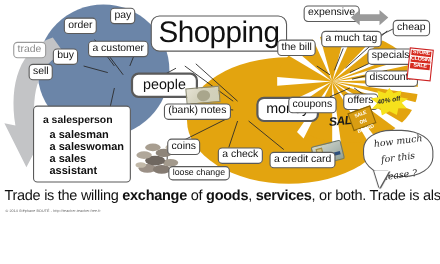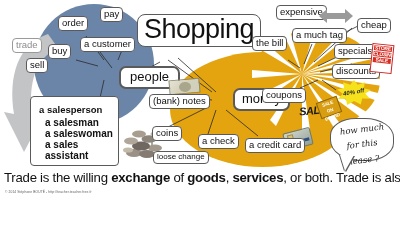--- a/index.html
+++ b/index.html
@@ -329,20 +329,21 @@
   <div class="bub md" style="left:198px; top:134px;">a check</div>
   <div class="bub md" style="left:245px; top:138px;">a credit card</div>
 
   <div class="bub md" style="left:252px; top:36px;">the bill</div>
   <div class="bub md" style="left:292px; top:28px;">a much tag</div>
   <div class="bub md" style="left:276px; top:5px;text-align:center;">expensive</div>
   <div class="bub md" style="left:357px; top:18px;">cheap</div>
   <div class="bub md" style="left:334px; top:44px;">specials</div>
   <div class="bub md" style="left:332px; top:64px;">discounts</div>
   <div class="bub md" style="left:262px; top:88px;">coupons</div>
+  <div class="bub md" style="left:312px; top:85px;">offers</div>
 
   <svg style="position:absolute; left:318px; top:8px; width:36px; height:20px;" viewBox="0 0 36 20">
     <path d="M1,8 L9,1 L9,5 L27,5 L27,1 L35,8 L27,15 L27,11 L9,11 L9,15 Z" fill="#9a9a9a"></path>
   </svg>
 
   <div class="store-sign">
     <span>STORE</span>
     <span>CLOSING</span>
     <span>SALE</span>
   </div>

